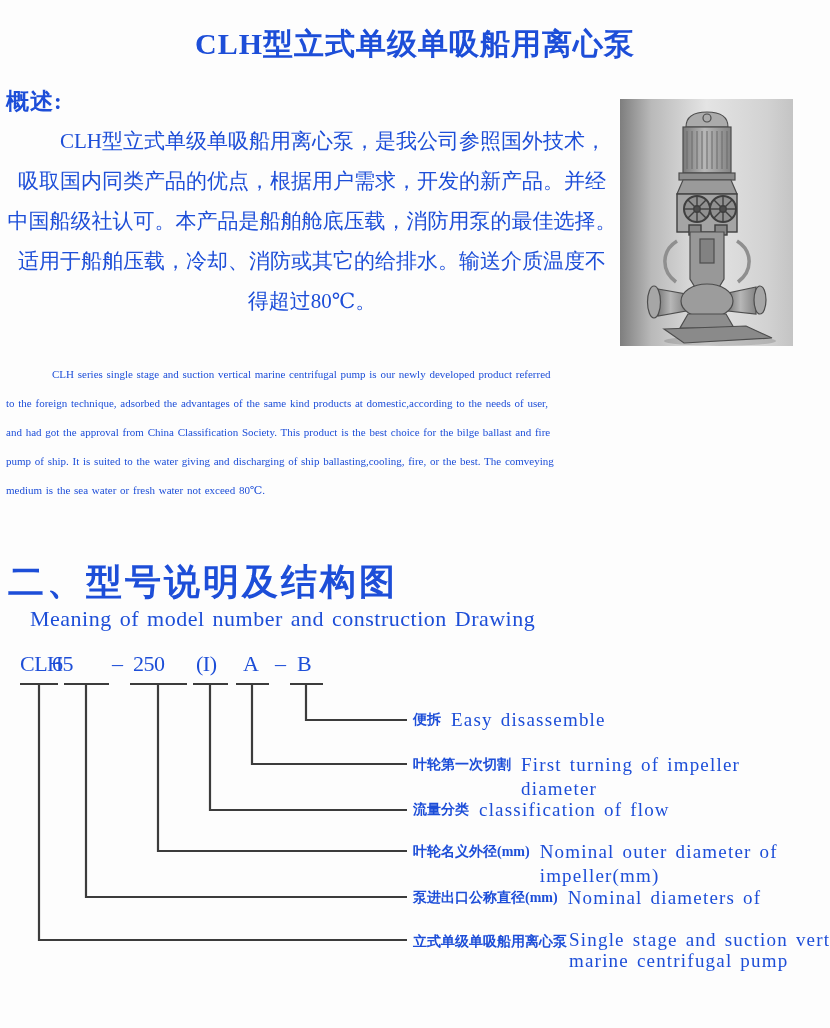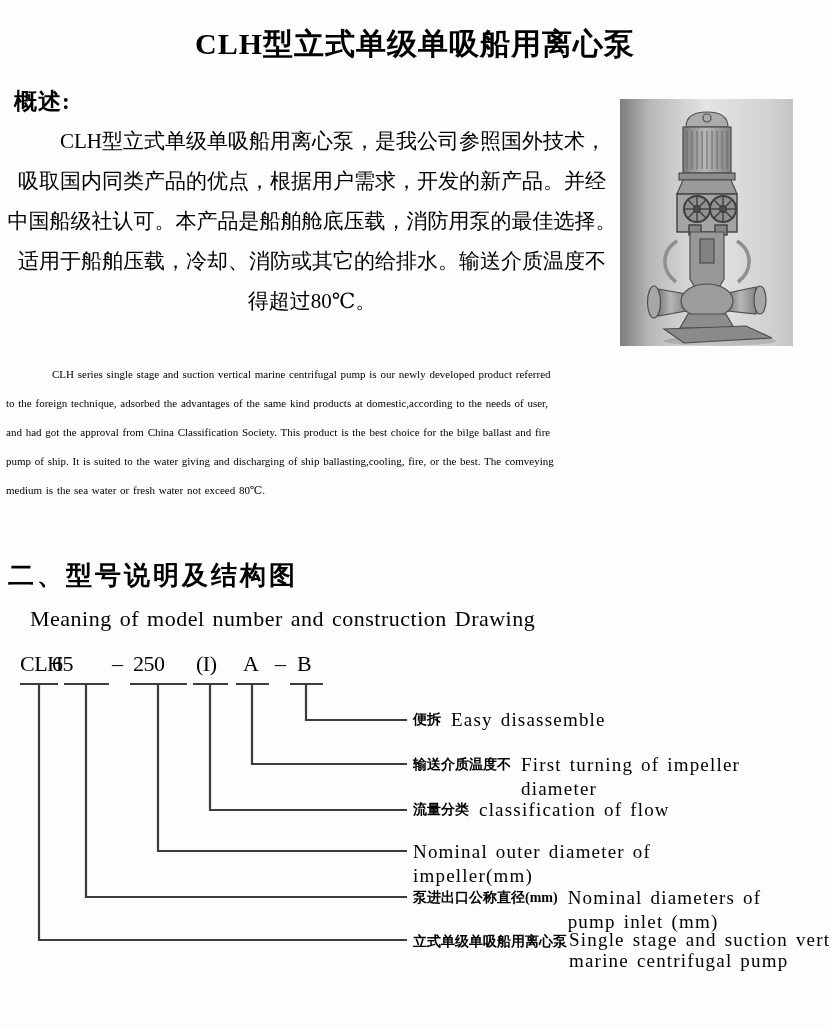--- a/index.html
+++ b/index.html
@@ -1,49 +1,49 @@
 <!DOCTYPE html>
 <html><head>
 <meta charset="utf-8">
 <style>
   html,body{margin:0;padding:0;background:#ffffff;}
   .page{
     position:relative;
     width:830px;height:1028px;
     background:#fdfdfd;
     font-family:"Liberation Serif","DejaVu Serif",serif;
-    color:#000000;
+    color:#1d4ed8;
     overflow:hidden;
   }
   .doc-title{
     position:absolute;top:24px;left:0;width:100%;
     text-align:center;font-size:30px;font-weight:bold;letter-spacing:1px;
   }
   .overview-heading{
     position:absolute;top:86px;left:6px;
-    font-size:23px;font-weight:bold;letter-spacing:1px;margin-left:8px;
+    font-size:23px;font-weight:bold;letter-spacing:1px;
   }
   .cn-para{
     position:absolute;top:121px;left:7px;width:610px;
     font-size:21px;line-height:40px;text-align:center;
   }
   .cn-line{white-space:nowrap;}
   .cn-line.indent{padding-left:42px;}
   .pump-photo{
     position:absolute;top:99px;left:620px;width:173px;height:247px;
   }
   .en-para{
     position:absolute;top:360px;left:6px;width:820px;
     font-size:11px;line-height:29px;
   }
   .en-line{white-space:nowrap;word-spacing:1px;}
   .en-line.indent{padding-left:46px;}
   .sec2-cn{
     position:absolute;top:558px;left:8px;
-    font-size:26px;font-weight:bold;letter-spacing:3px;
+    font-size:36px;font-weight:bold;letter-spacing:3px;
   }
   .sec2-en{
     position:absolute;top:606px;left:30px;
     font-size:22px;letter-spacing:0.5px;word-spacing:2px;
   }
   .model-part{
     position:absolute;top:651px;
     font-size:22px;letter-spacing:-0.5px;font-weight:500;
   }
   .connector-svg{
@@ -194,46 +194,46 @@
   </svg>
 
   <div class="lbl" style="top:707px">
     <span class="cn">便拆</span>
     <span class="en">
       <span class="en1">Easy disassemble</span>
     </span>
   </div>
 
   <div class="lbl" style="top:752px">
-    <span class="cn">输送介质温度不</span>
+    <span class="cn">叶轮第一次切割</span>
     <span class="en">
       <span class="en1">First turning of impeller</span>
       <span class="en2">diameter</span>
     </span>
   </div>
 
   <div class="lbl" style="top:797px">
     <span class="cn">流量分类</span>
     <span class="en">
       <span class="en1">classification of flow</span>
     </span>
   </div>
 
   <div class="lbl" style="top:839px">
+    <span class="cn">叶轮名义外径(mm)</span>
     <span class="en">
       <span class="en1">Nominal outer diameter of</span>
       <span class="en2">impeller(mm)</span>
     </span>
   </div>
 
   <div class="lbl" style="top:885px">
     <span class="cn">泵进出口公称直径(mm)</span>
     <span class="en">
       <span class="en1">Nominal diameters of</span>
-      <span class="en2">pump inlet (mm)</span>
     </span>
   </div>
 
   <div class="lbl stacked" style="top:929px">
     <span class="cn">立式单级单吸船用离心泵</span>
     <span class="en">
       <span class="en1">Single stage and suction vertical</span>
       <span class="en2">marine centrifugal pump</span>
     </span>
   </div>

